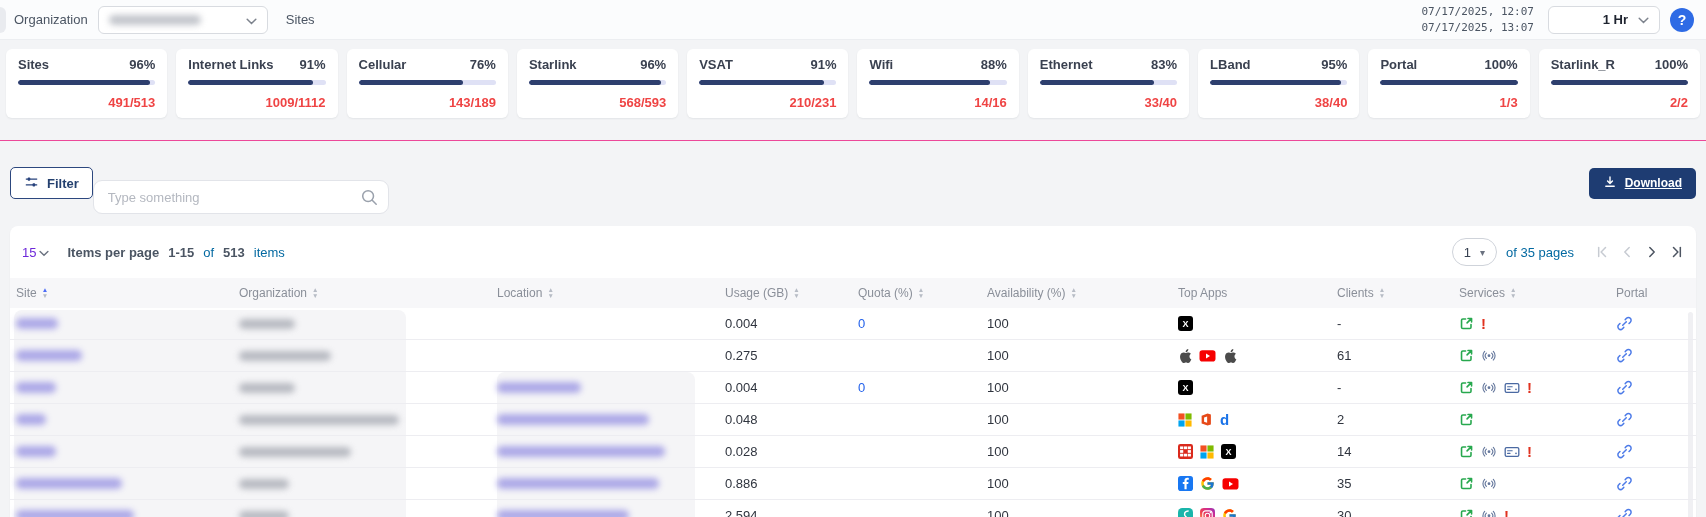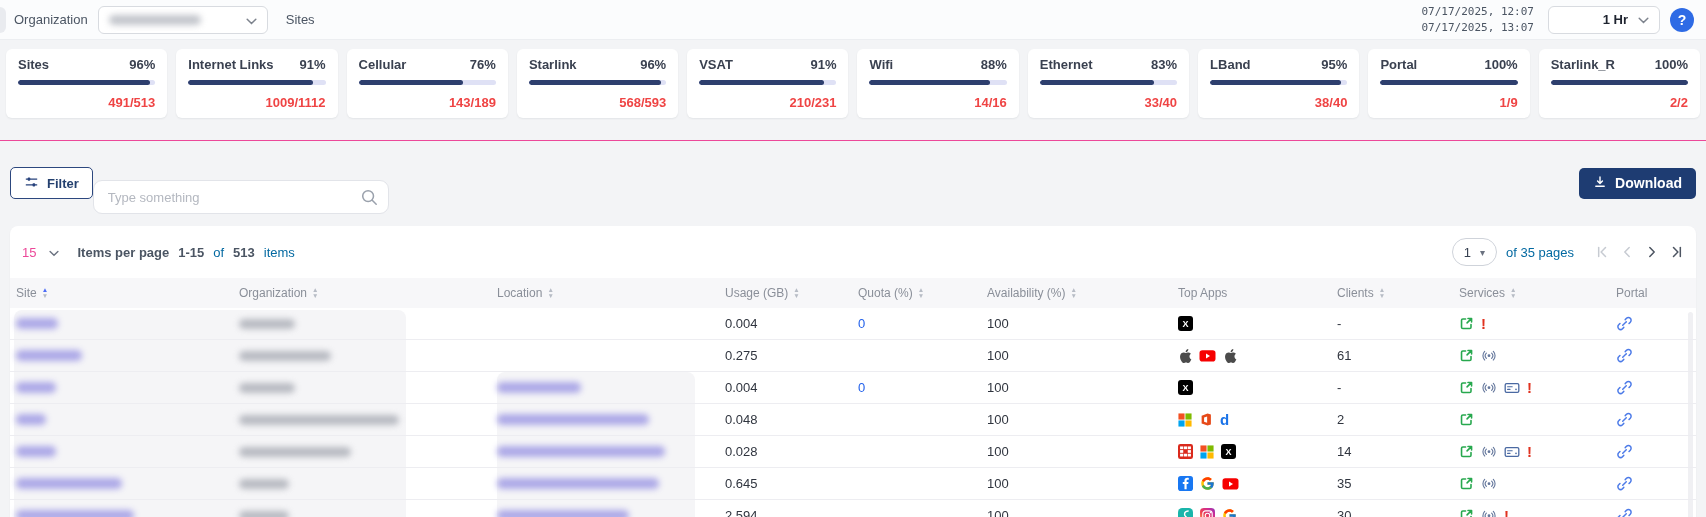--- a/index.html
+++ b/index.html
@@ -34,26 +34,26 @@
   
   .toolbar{display:flex;align-items:center;padding:11px 10px 12px;gap:0;border-top:1px solid #ec4899;}
   .filter-btn{display:flex;gap:8px;align-items:center;background:#fff;border:1px solid #2c477e;
               color:#24406f;border-radius:5px;height:32px;padding:0 13px;font-weight:bold;font-size:13px;cursor:pointer;}
   .search{position:relative;width:296px;margin-top:28px;}
   .search input{width:100%;height:34px;border:1px solid #e2e4e9;border-radius:9px;box-sizing:border-box;
                 padding:0 38px 0 14px;font-size:13px;color:#333;background:#fff;font-family:inherit;outline:none;}
   .search input::placeholder{color:#b4b8c0;}
   .search .mag{position:absolute;right:11px;top:8px;}
   .download-btn{margin-left:auto;display:flex;gap:8px;align-items:center;background:var(--navy,#1e3c72);
-                color:#fff;border:none;border-radius:5px;height:31px;padding:0 14px;font-weight:bold;font-size:14px;cursor:pointer;}
+                color:#fff;border:none;border-radius:5px;height:31px;padding:0 14px;font-weight:bold;font-size:12px;cursor:pointer;text-decoration:underline;}
   
   .table-card{margin:0 10px;background:#fff;border-radius:8px 8px 0 0;height:312px;position:relative;
               box-shadow:0 1px 2px rgba(16,24,40,.05);overflow:hidden;}
   .tctrl{display:flex;align-items:center;height:52px;padding:0 12px;font-size:13px;gap:9px;}
-  .psize{display:flex;align-items:center;gap:13px;color:#ec4899;margin-right:9px;cursor:pointer;}
+  .psize{display:flex;align-items:center;gap:3px;color:#6d28d9;margin-right:9px;cursor:pointer;}
   .lbl-b{font-weight:bold;color:#4b5563;}
   .lbl-l{color:#0369a1;}
   .page-pill{border:1px solid #cfd3da;border-radius:14px;height:26px;padding:0 11px;display:flex;
              align-items:center;gap:9px;color:#374151;cursor:pointer;}
   .page-pill .caret{color:#6b7280;font-size:10px;}
   .pages{}
   .pg-icons{display:flex;gap:11px;margin-left:12px;align-items:center;}
   .pg{display:flex;align-items:center;color:#4d5562;cursor:pointer;}
   .pg.disabled{color:#c7cbd2;cursor:default;}
   .grid{display:grid;grid-template-columns:223px 258px 228px 133px 129px 191px 159px 122px 157px 1fr;
@@ -190,21 +190,21 @@
     <div class="kpi-ratio">38/40</div>
   </div>
       <div class="kpi">
     <div class="kpi-top">
       <span>Portal</span>
       <span>100%</span>
     </div>
     <div class="kpi-bar">
           <div class="kpi-fill" style="width: 100%;"></div>
         </div>
-    <div class="kpi-ratio">1/9</div>
+    <div class="kpi-ratio">1/3</div>
   </div>
       <div class="kpi">
     <div class="kpi-top">
       <span>Starlink_R</span>
       <span>100%</span>
     </div>
     <div class="kpi-bar">
           <div class="kpi-fill" style="width: 100%;"></div>
         </div>
     <div class="kpi-ratio">2/2</div>
@@ -679,21 +679,21 @@
     <div class="cell c-site">
             <div class="blob blob-link" style="width: 106px;"></div>
           </div>
     <div class="cell c-org">
             <div class="blob blob-text" style="width: 50px;"></div>
           </div>
     <div class="cell c-loc">
             <div class="blob blob-link" style="width: 162px;"></div>
           </div>
     <div class="cell c-usage">
-            <span>0.645</span>
+            <span>0.886</span>
           </div>
     <div class="cell c-quota">
             <span class="link"></span>
           </div>
     <div class="cell c-avail">
             <span>100</span>
           </div>
     <div class="cell c-apps">
             <span class="icon-wrap">
               <svg width="15" height="15" viewBox="0 0 16 16">

